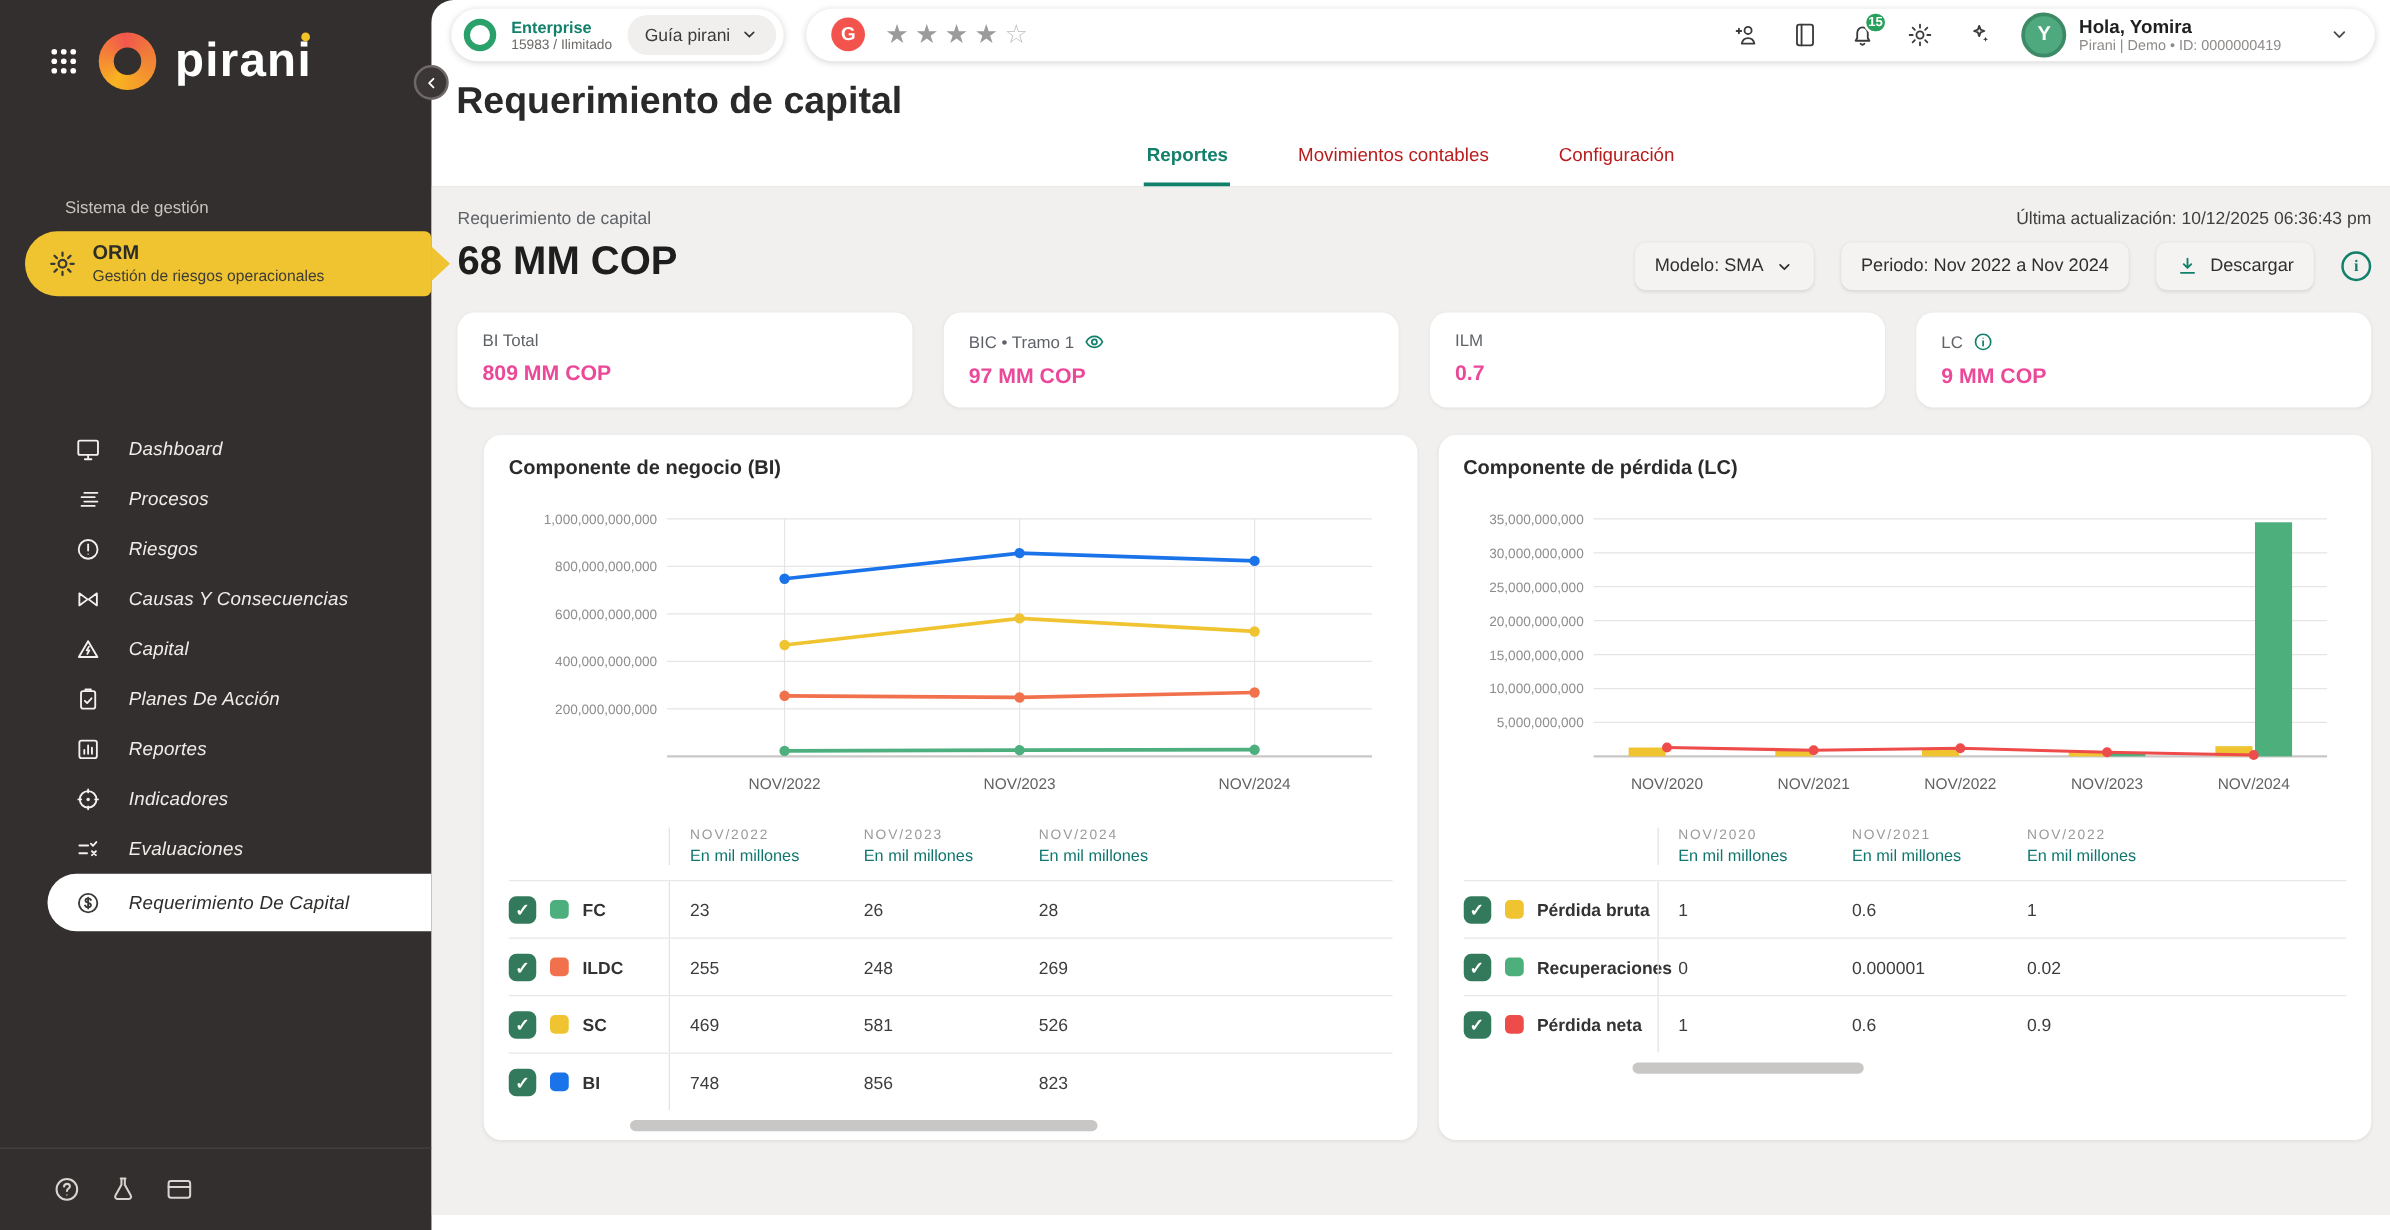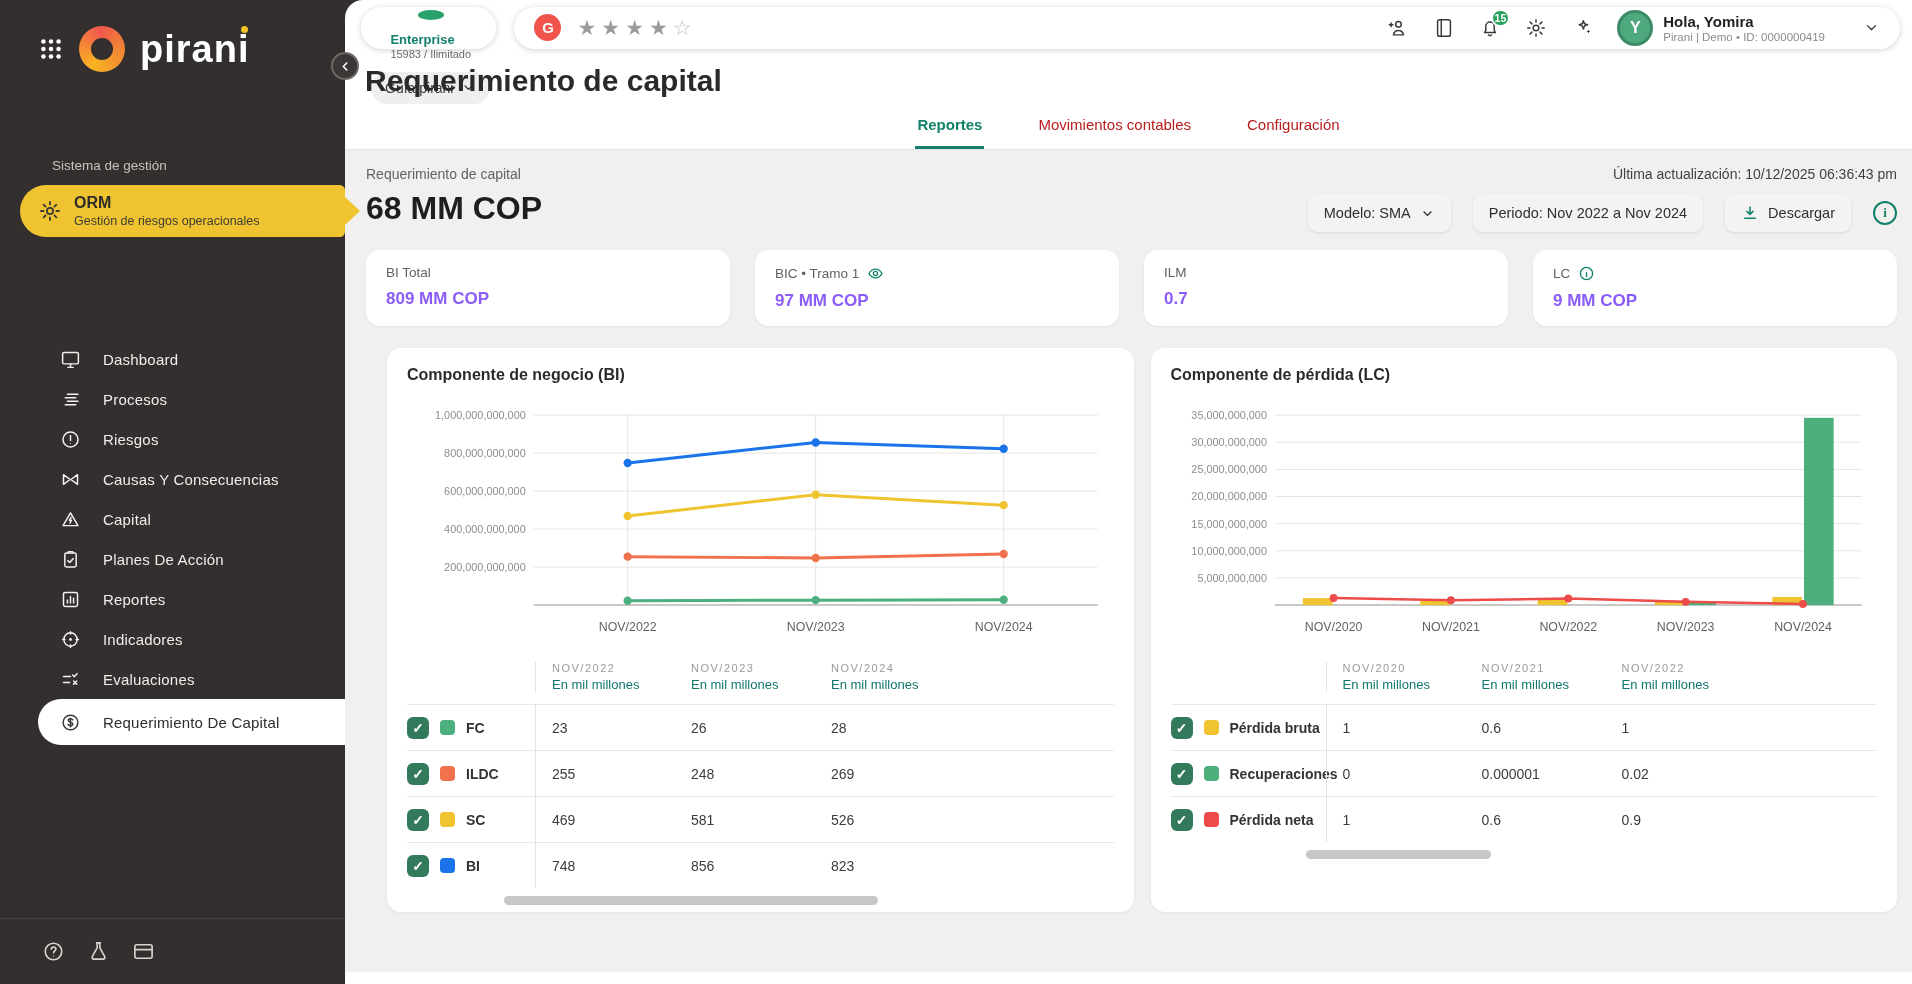--- a/index.html
+++ b/index.html
@@ -16,40 +16,40 @@
   .brand-word { font-size:38px; font-weight:700; color:#fff; letter-spacing:1px; position:relative; line-height:1; }
   .brand-word .dot { position:absolute; right:1px; top:-4px; width:7px; height:7px; border-radius:50%; background:#f4c328; }
   .section-label { margin:86px 0 12px 52px; font-size:13.5px; color:#c7c3bf; }
   .orm-pill { position:relative; margin-left:20px; width:325px; background:#f0c330; border-radius:30px 6px 6px 30px;
     display:flex; align-items:center; gap:12px; padding:9px 10px 9px 18px; cursor:pointer; }
   .orm-pill::after { content:""; position:absolute; left:100%; top:50%; transform:translateY(-50%);
     border-left:15px solid #f0c330; border-top:14px solid transparent; border-bottom:14px solid transparent; }
   .orm-pill .ic { color:#3a3a35; }
   .orm-title { font-size:16px; font-weight:700; color:#2c2c28; }
   .orm-sub { font-size:12.5px; color:#3e3d36; margin-top:2px; }
-  .nav { margin-top:102px; }
+  .nav { margin-top:102px;font-style:italic; }
   .nav-item { height:40px; display:flex; align-items:center; gap:22px; padding-left:60px; cursor:pointer; color:#efecea; }
   .nav-item .ic { color:#f3f1ef; flex:0 0 auto; }
   .nav-label { font-size:15px; letter-spacing:.2px; }
   .nav-item.active { background:#ffffff; border-radius:26px 0 0 26px; margin-left:38px; padding-left:22px; height:46px; color:#2e2d2b; }
   .nav-item.active .ic { color:#3b3a38; }
   .side-foot { position:absolute; left:0; right:0; bottom:0; height:66px; border-top:1px solid #454140;
     display:flex; align-items:center; gap:22px; padding-left:42px; color:#d8d4d1; }
   .side-foot .ic { cursor:pointer; }
 
   
   .collapse-btn { position:fixed; left:331px; top:52px; width:28px; height:28px; border-radius:50%;
     background:#3b3737; border:2px solid #6e6866; color:#fff; display:flex; align-items:center; justify-content:center;
     z-index:10; cursor:pointer; }
 
   
   .main { position:fixed; left:345px; top:0; width:1567px; height:984px; background:#ffffff; border-radius:18px 0 0 0; overflow:hidden; }
   .topstrip { display:flex; align-items:center; gap:18px; padding:5px 12px 0 16px; height:50px; }
   .plan-card { display:flex; align-items:center; gap:12px; background:#fff; border-radius:24px; height:42px;
-    padding:3px 6px 3px 10px; box-shadow:0 1px 6px rgba(0,0,0,.18);flex-direction:column; }
+    padding:3px 6px 3px 10px; box-shadow:0 1px 6px rgba(0,0,0,.18); }
   .plan-logo { width:26px; height:26px; border-radius:50%; border:5px solid #2aa06b; }
   .plan-name { font-size:13px; font-weight:700; color:#12806a; }
   .plan-usage { font-size:11px; color:#6d6a68; margin-top:1px; }
   .guide-btn { display:flex; align-items:center; gap:8px; background:#f1efee; border-radius:18px; padding:8px 14px;
     font-size:14px; color:#3c3b39; cursor:pointer; border:none; font-family:inherit; }
   .rating-card { flex:1; display:flex; align-items:center; gap:16px; background:#fff; border-radius:24px; height:42px;
     padding:0 20px; box-shadow:0 1px 6px rgba(0,0,0,.18); }
   .g2-logo { width:27px; height:27px; border-radius:50%; background:#f2544d; color:#fff; font-weight:700; font-size:15px;
     display:flex; align-items:center; justify-content:center; }
   .stars { font-size:21px; letter-spacing:5px; color:#9b9b9b; cursor:pointer; line-height:1; }
@@ -79,21 +79,21 @@
   .pill-btn { display:flex; align-items:center; gap:9px; background:#f4f3f1; border:none; border-radius:9px; height:38px;
     padding:0 16px; font-size:14.5px; color:#2f2f2d; font-family:inherit; cursor:pointer; box-shadow:0 1px 3px rgba(0,0,0,.10); }
   .pill-btn .green { color:#12806a; }
   .info-big { width:24px; height:24px; border-radius:50%; border:2px solid #12806a; color:#12806a; font-weight:700;
     font-size:13px; display:flex; align-items:center; justify-content:center; cursor:pointer; font-family:"Liberation Serif", serif; }
 
   .kpi-row { display:flex; gap:25px; margin-top:18px; }
   .kpi-card { flex:1; background:#fff; border-radius:14px; padding:15px 20px; box-shadow:0 1px 3px rgba(0,0,0,.06); }
   .kpi-label { display:flex; align-items:center; gap:8px; font-size:13.5px; color:#5f6368; }
   .kpi-label .ic { color:#12806a; cursor:pointer; }
-  .kpi-value { font-size:17px; font-weight:700; color:#8b5cf6; margin-top:9px; }
+  .kpi-value { font-size:17px; font-weight:700; color:#ec4899; margin-top:9px; }
 
   .charts-row { display:flex; gap:17px; margin-top:22px;padding-left:21px; }
   .chart-card { flex:1; background:#fff; border-radius:14px; padding:18px 20px; box-shadow:0 1px 3px rgba(0,0,0,.06); height:564px; }
   .chart-title { font-size:16px; font-weight:700; color:#2b2b2b; }
   .chart-box { margin-top:16px; }
 
   .tbl { margin-top:10px; }
   .t-head, .t-row { display:grid; align-items:center; }
   .t-head { height:54px; }
   .h-cell { padding-left:16px; }

